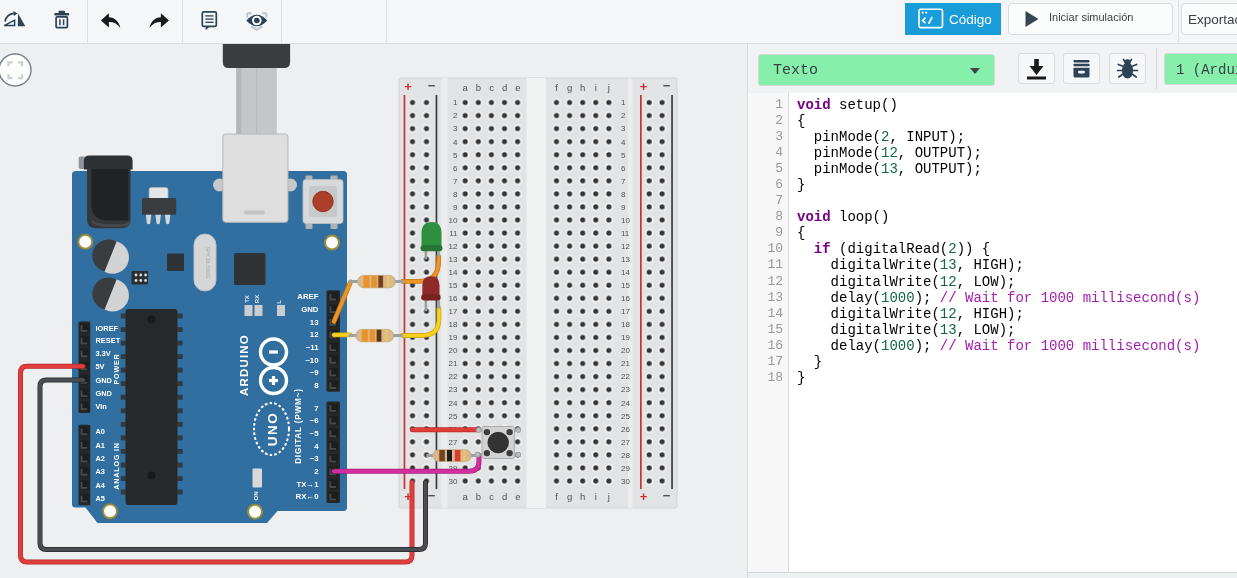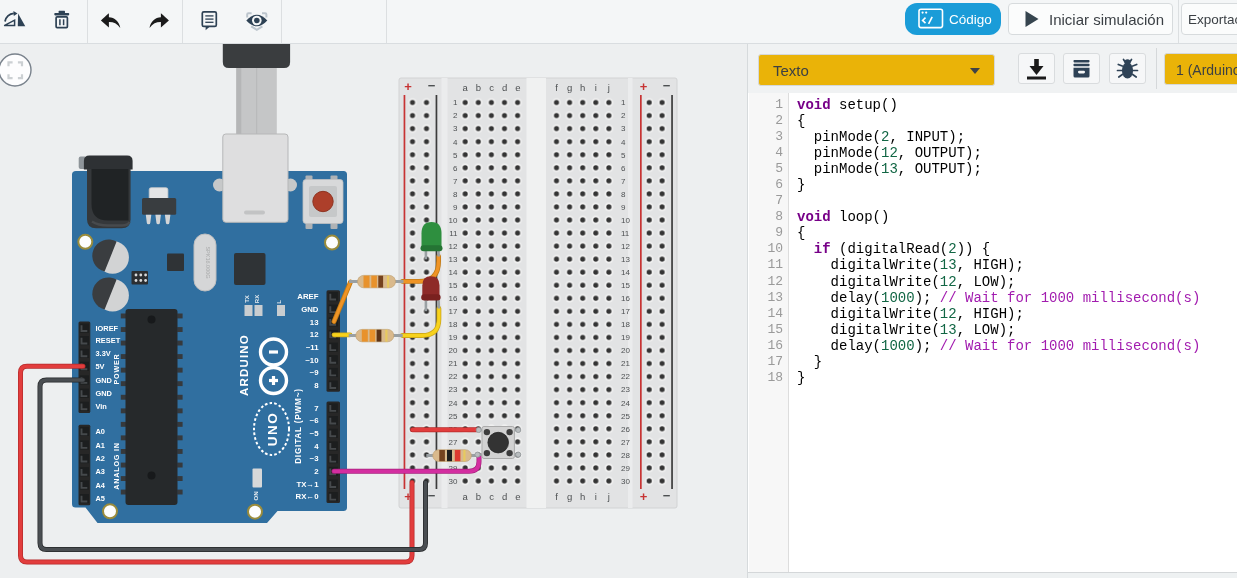--- a/index.html
+++ b/index.html
@@ -1,25 +1,25 @@
 <!DOCTYPE html>
 <html><head><meta charset="utf-8">
 <style>
 html,body{margin:0;padding:0;width:1237px;height:578px;overflow:hidden;
  font-family:"Liberation Sans",sans-serif;background:#edeff0;}
 .abs{position:absolute;}
 #toolbar{position:absolute;left:0;top:0;width:1237px;height:44px;background:#f4f6f7;border-bottom:1px solid #d9dde0;box-sizing:border-box;}
 .tsep{position:absolute;top:0;width:1px;height:43px;background:#dcdfe1;}
-#btn-codigo{position:absolute;left:905px;top:3px;width:96px;height:32px;background:#1a9cd8;border-radius:12px;color:#fff;font-size:13.5px;}
-#btn-sim{position:absolute;left:1008px;top:3px;width:165px;height:32px;background:#fbfcfc;border:1px solid #d7dbdd;border-radius:4px;box-sizing:border-box;color:#3a3f44;font-size:15px;}
+#btn-codigo{position:absolute;left:905px;top:3px;width:96px;height:32px;background:#1a9cd8;border-radius:0;color:#fff;font-size:13.5px;}
+#btn-sim{position:absolute;left:1008px;top:3px;width:165px;height:32px;background:#fbfcfc;border:1px solid #d7dbdd;border-radius:4px;box-sizing:border-box;color:#3a3f44;font-size:11px;}
 #btn-exp{position:absolute;left:1181px;top:3px;width:92px;height:32px;background:#fbfcfc;border:1px solid #d7dbdd;border-radius:4px;box-sizing:border-box;color:#3a3f44;font-size:15px;}
 #canvas{position:absolute;left:0;top:44px;width:747px;height:534px;background:#edeff0;}
 #panel{position:absolute;left:747px;top:44px;width:490px;height:534px;background:#fff;border-left:1px solid #d6dadc;box-sizing:border-box;}
 #phead{position:absolute;left:0;top:0;width:490px;height:49px;background:#f0f2f3;}
-.sel{position:absolute;background:#eab308;border:1px solid #d5d8da;border-radius:3px;box-sizing:border-box;font-size:15px;color:#3c4043;}
+.sel{position:absolute;background:#86efac;border:1px solid #d5d8da;border-radius:3px;box-sizing:border-box;font-size:15px;color:#3c4043;font-family:Liberation Mono, monospace;}
 .hbtn{position:absolute;top:9px;width:37px;height:31px;background:#f6f7f8;border:1px solid #d9dcde;border-radius:3px;box-sizing:border-box;}
 #gutter{position:absolute;left:1px;top:49px;width:39px;height:479px;background:#f7f7f7;border-right:1px solid #ddd;}
 #lnums{position:absolute;left:1px;top:49px;width:34px;text-align:right;font-family:"Liberation Mono",monospace;font-size:13px;line-height:16.05px;color:#9a9a9a;padding-top:4px;}
 #code{position:absolute;left:49px;top:49px;font-family:"Liberation Mono",monospace;font-size:14px;line-height:16.05px;color:#000;white-space:pre;padding-top:4px;}
 #code .k{color:#708;font-weight:bold;text-align:center;}
 #code .n{color:#164;}
 #code .c{color:#a21caf;}
 #pbot{position:absolute;left:0;top:528px;width:490px;height:6px;background:#eef1f2;border-top:1px solid #d4d7d9;}
 </style></head><body>
 <div id="toolbar">

